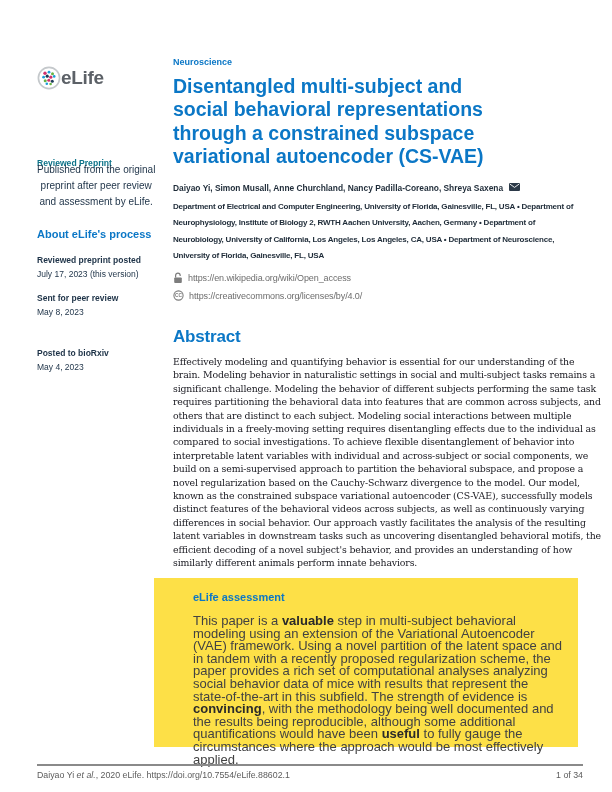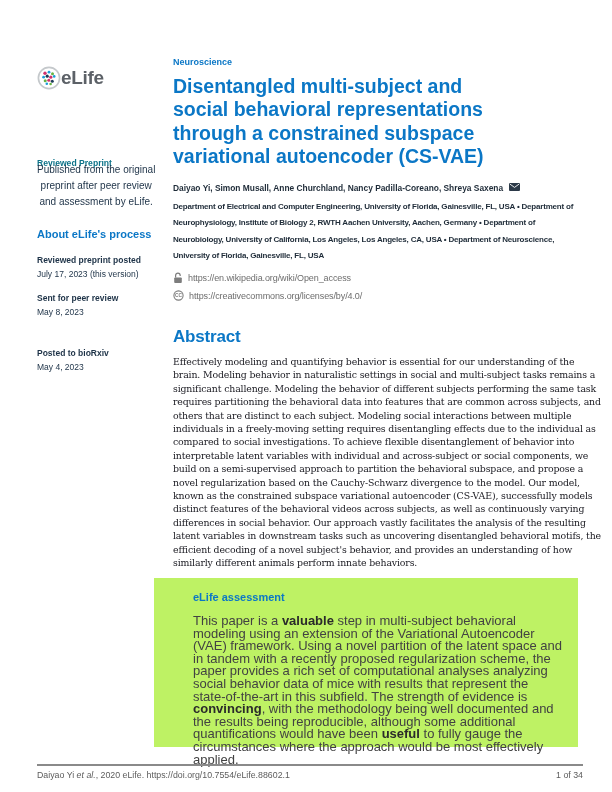--- a/index.html
+++ b/index.html
@@ -30,21 +30,21 @@
          color:#1e2b38;letter-spacing:-0.2px;}
   .links{left:173px;top:271px;display:flex;flex-direction:column;gap:5px;}
   .link-row{display:flex;align-items:center;gap:5px;height:13px;}
   .url{font-size:9px;color:#6d6d6d;letter-spacing:-0.1px;}
 
   .abstract-h{left:173px;top:327px;font-size:17px;font-weight:700;color:#0b77c6;letter-spacing:-0.2px;}
   .abstract-b{left:173px;top:355px;font-family:"DejaVu Serif",serif;font-size:9.4px;
               line-height:13.4px;color:#191920;letter-spacing:-0.15px;}
 
   
-  .box{left:154px;top:578px;width:424px;height:169px;background:#bef264;}
+  .box{left:154px;top:578px;width:424px;height:169px;background:#fde047;}
   .box-h{left:39px;top:13px;font-size:11px;font-weight:700;color:#0b77c6;}
   .box-b{left:39px;top:37px;width:370px;font-size:13px;line-height:12.6px;color:#424242;}
   .box-b .b{font-weight:700;color:#2a2a2a;}
 
   
   .rule{left:37px;top:764px;width:546px;height:1.5px;background:#8a8a8a;}
   .foot{top:770px;font-size:8.8px;color:#5c5c5c;}
   .foot-l{left:37px;} .foot-r{right:29px;text-align:right;}
   .it{font-style:italic;}
 </style>

